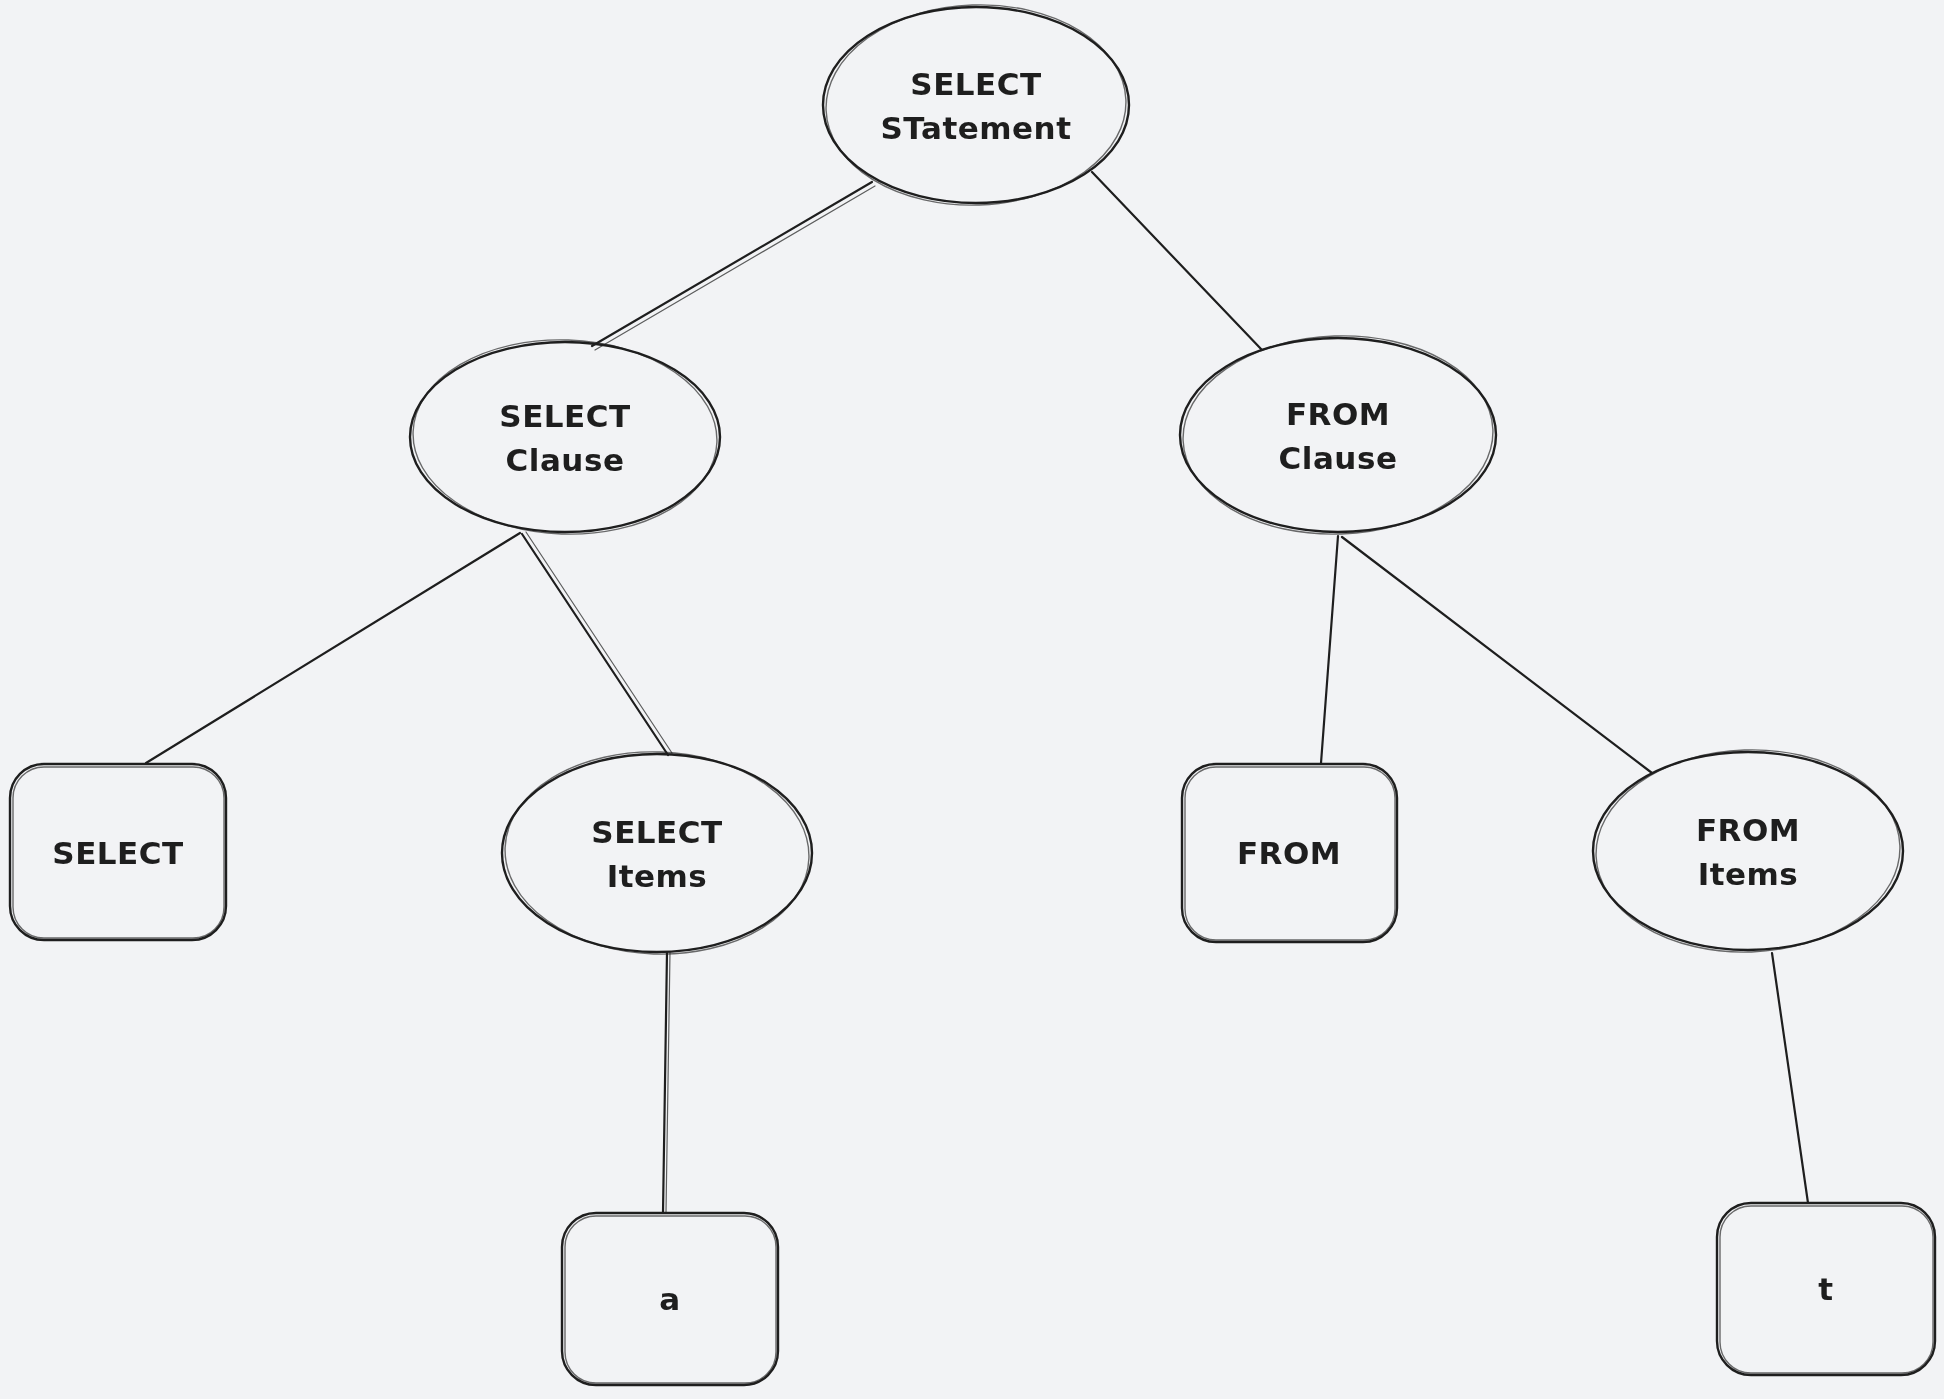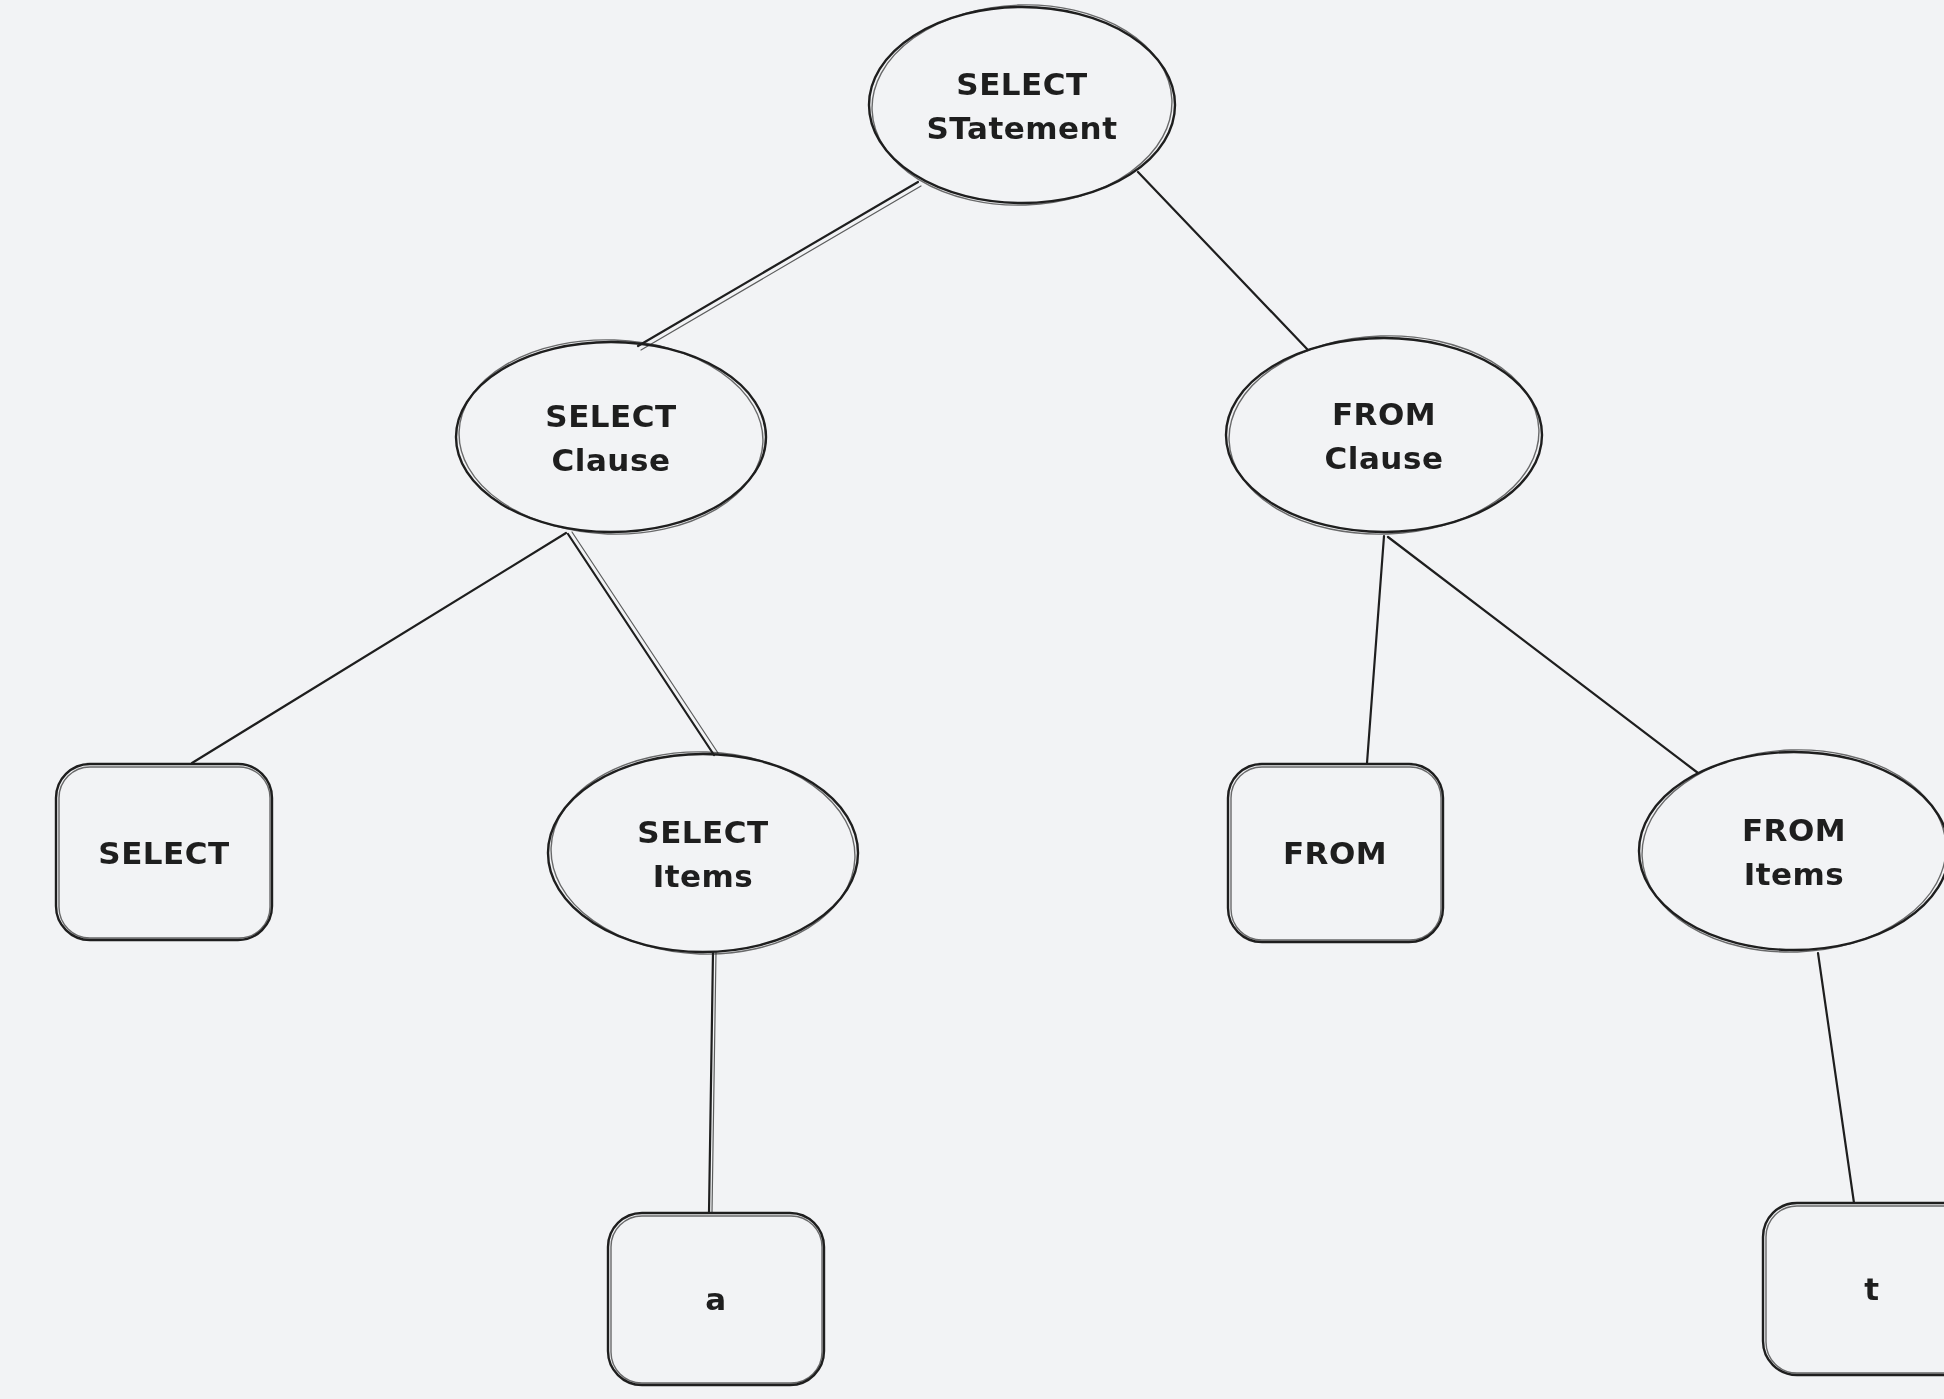--- a/index.html
+++ b/index.html
@@ -10,21 +10,20 @@
     margin:0;
     padding:0;
     background:var(--bg);
     width:1944px;
     height:1399px;
     overflow:hidden;
   }
   .canvas-wrap{
     width:1627px;
     height:1399px;
-    margin-left:46px;
   }
   svg{display:block;}
   .shape{
     fill:none;
     stroke:var(--stroke);
     stroke-width:2.4;
     stroke-linecap:round;
   }
   .sketch2{
     fill:none;

